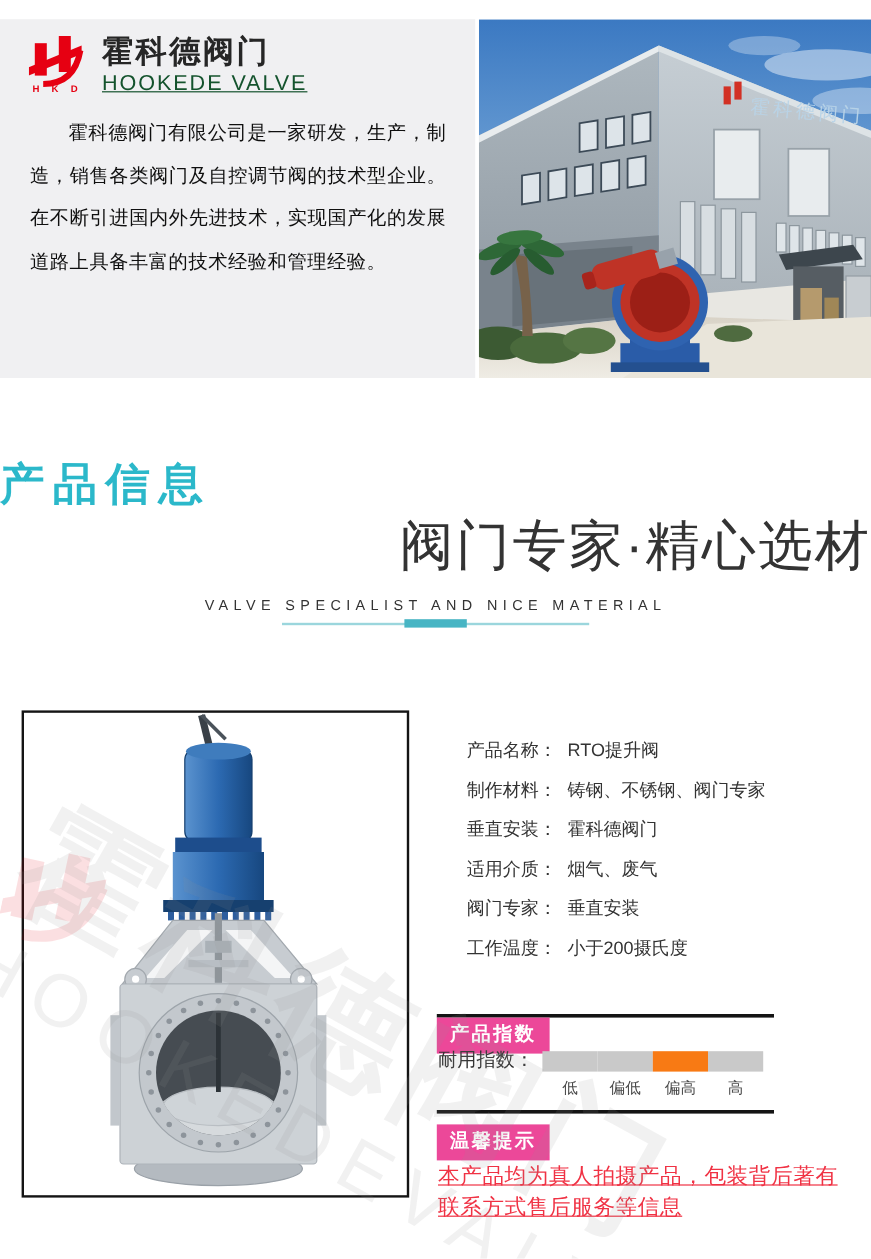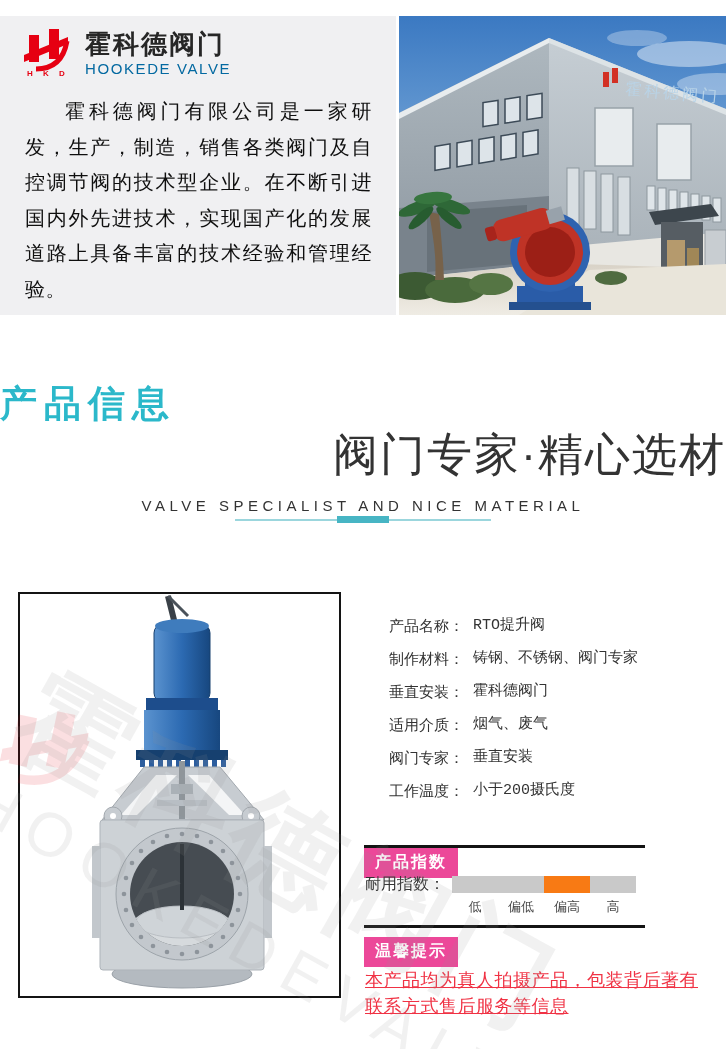--- a/index.html
+++ b/index.html
@@ -6,43 +6,43 @@
   html,body { background:#fff; }
   body { font-family:"Liberation Sans", sans-serif; }
   .page { position:relative; width:726px; height:1049px; margin:0 auto; background:#fff; overflow:hidden; }
 
   
   .company-panel { position:absolute; left:0; top:16px; width:396px; height:299px; background:#f0f0f2; }
   .logo-row { position:absolute; left:24px; top:12px; display:flex; align-items:center; gap:9px; }
   .logo-mark { width:52px; height:50px; flex:0 0 auto; }
   .logo-names { display:flex; flex-direction:column; justify-content:center; }
   .logo-name-cn { font-size:26px; font-weight:bold; color:#262626; letter-spacing:2px; line-height:30px; }
-  .logo-name-en { font-size:15px; color:#0369a1; letter-spacing:1.6px; margin-top:1px; }
-  .about-text { position:absolute; left:25px; top:78px; width:347px; font-size:20px; line-height:35.5px;
+  .logo-name-en { font-size:18px; color:#14532d; letter-spacing:1.6px; margin-top:1px;text-decoration:underline; }
+  .about-text { position:absolute; left:25px; top:78px; width:347px; font-size:16px; line-height:35.5px;
                 color:#0f0f0f; text-align:justify; text-indent:2em; letter-spacing:0.5px; }
   .factory-photo { position:absolute; left:399px; top:16px; width:327px; height:299px; overflow:hidden; }
 
   
   .info-title { position:absolute; top:379px; left:0; width:100%; text-align:left;
                 font-size:37px; font-weight:bold; letter-spacing:7px; }
   .info-subtitle { position:absolute; top:425px; left:0; width:100%; text-align:right;
                    font-size:45px; font-weight:500; color:#333; letter-spacing:2px; }
   .info-subtitle-en { position:absolute; top:497px; left:0; width:100%; text-align:center;
-                      font-size:15px; color:#333; letter-spacing:4.5px; }
+                      font-size:12px; color:#333; letter-spacing:4.5px; }
   .divider-thin { position:absolute; top:519px; left:235px; width:256px; height:2px; background:#9bd6dd; }
   .divider-thick { position:absolute; top:516px; left:337px; width:52px; height:7px; background:#47b5c4; }
 
   
   .image-box { position:absolute; left:18px; top:592px; width:323px; height:406px;
                border:2px solid #141414; background:#fff; overflow:hidden; }
   .details { position:absolute; left:364px; top:592px; width:358px; height:440px; }
   .specs { position:absolute; left:1px; top:24px;margin-left:24px; }
   .spec-row { display:flex; height:33px; align-items:flex-start; font-size:15px; color:#333; line-height:20px; }
   .spec-label { margin-right:9px; white-space:nowrap; }
-  .spec-value { white-space:nowrap;font-family:Liberation Mono, monospace; }
+  .spec-value { white-space:nowrap; }
 
   .block-rule { position:absolute; left:0; width:281px; height:3px; background:#141414; }
   .rule-index { top:253px; }
   .rule-notice { top:333px; }
   .badge { position:absolute; left:0; display:inline-block; background:#ec4899; color:#fff;
            font-size:16px; font-weight:bold; letter-spacing:2px; padding:4px 11px 5px; }
   .badge-index { top:256px; }
   .badge-notice { top:345px; }
 
   .durability { position:absolute; left:1px; top:283px; display:flex; align-items:flex-start; }

